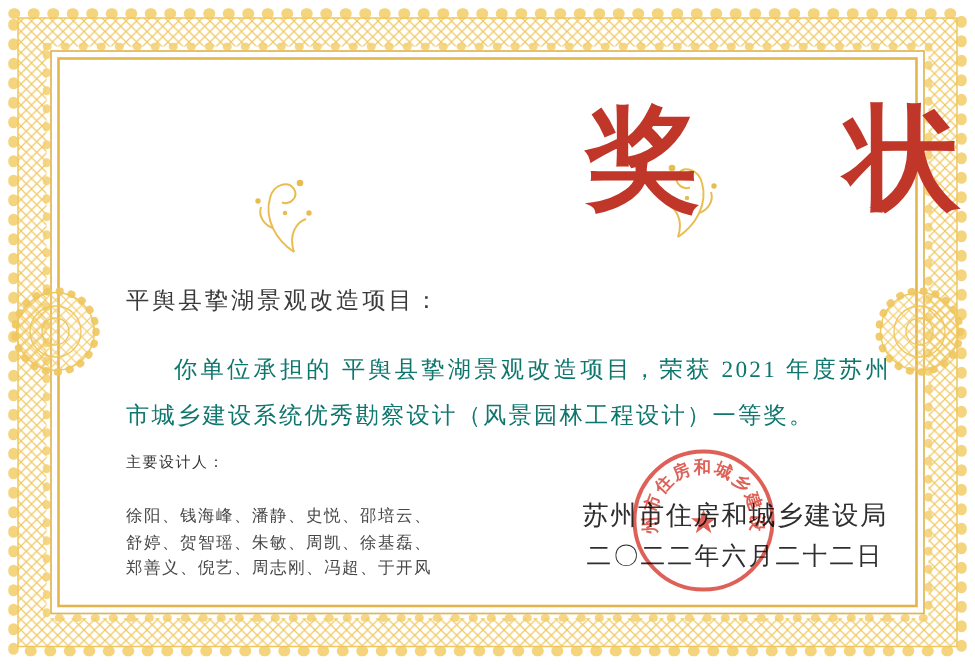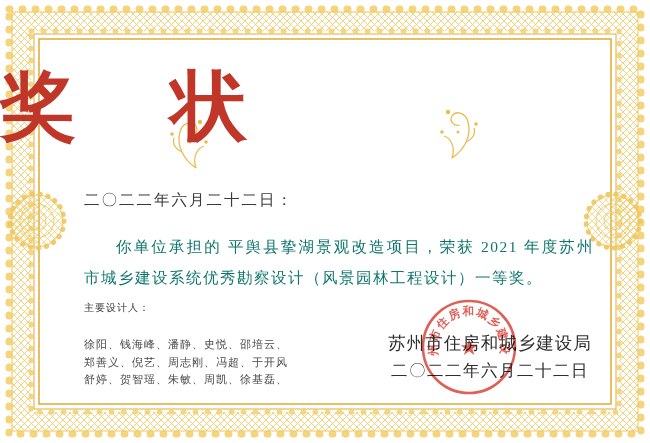--- a/index.html
+++ b/index.html
@@ -7,24 +7,24 @@
     --seal-red:#D9453A; --text:#3B3B3B;
   }
   html,body{margin:0;padding:0;background:#fff;}
   .certificate{
     position:relative; width:650px; height:443px; background:#ffffff;
     overflow:hidden; font-family:"Liberation Serif","DejaVu Serif",serif;
   }
   .border-svg{position:absolute; left:0; top:0; z-index:0;}
   .layer{position:absolute; z-index:2; color:var(--text);}
   .title{
-    left:0; top:62px; width:100%; text-align:left;
+    left:0; top:62px; width:100%; text-align:right;
     font-size:76px; line-height:88px; font-weight:bold;
     color:var(--title-red); letter-spacing:10px; word-spacing:56px;
-    font-family:Liberation Serif, serif;
+    font-family:Liberation Sans, sans-serif;
   }
   .recipient{left:84px; top:190px; font-size:15.5px; letter-spacing:2px; color:#3a3a3a;}
   .body-text{
     left:84px; top:231px; width:510px; font-size:15.5px; line-height:31px;
     text-indent:32px; letter-spacing:1.5px; color:#0f766e; text-align:justify;
   }
   .designers-label{left:84px; top:301px; font-size:10px; letter-spacing:1px; color:#333;}
   .designer-lines{left:84px; top:336px; font-size:11px; line-height:17.5px; letter-spacing:1px; color:#474747;}
   .issuer-block{
     left:380px; top:330px; width:220px; text-align:center; color:#2e2e2e;
@@ -87,30 +87,30 @@
       <path d="M12,34 C6,32 2,26 4,20"></path>
       <circle cx="30" cy="4" r="2.2" fill="#E9BC4F" stroke="none"></circle>
       <circle cx="36" cy="24" r="1.8" fill="#E9BC4F" stroke="none"></circle>
       <circle cx="2" cy="16" r="1.8" fill="#E9BC4F" stroke="none"></circle>
       <circle cx="20" cy="24" r="1.5" fill="#E9BC4F" stroke="none"></circle>
     </g>
   </svg>
 
   <div class="layer title">奖 状</div>
 
-  <div class="layer recipient">二〇二二年六月二十二日：</div>
+  <div class="layer recipient">平舆县挚湖景观改造项目：</div>
 
   <div class="layer body-text">你单位承担的  平舆县挚湖景观改造项目，荣获 2021 年度苏州市城乡建设系统优秀勘察设计（风景园林工程设计）一等奖。</div>
 
   <div class="layer designers-label">主要设计人：</div>
 
   <div class="layer designer-lines">
     <div>徐阳、钱海峰、潘静、史悦、邵培云、</div>
+    <div>舒婷、贺智瑶、朱敏、周凯、徐基磊、</div>
     <div>郑善义、倪艺、周志刚、冯超、于开风</div>
-    <div>舒婷、贺智瑶、朱敏、周凯、徐基磊、</div>
   </div>
 
   <div class="layer issuer-block">
     <div class="issuer-name">苏州市住房和城乡建设局</div>
     <div class="issue-date">二〇二二年六月二十二日</div>
   </div>
 
   <svg class="seal" viewBox="0 0 140 140">
     <defs>
       <path id="sealArc" d="M 39.9 80.9 A 32 32 0 1 1 100.1 80.9" fill="none"></path>

